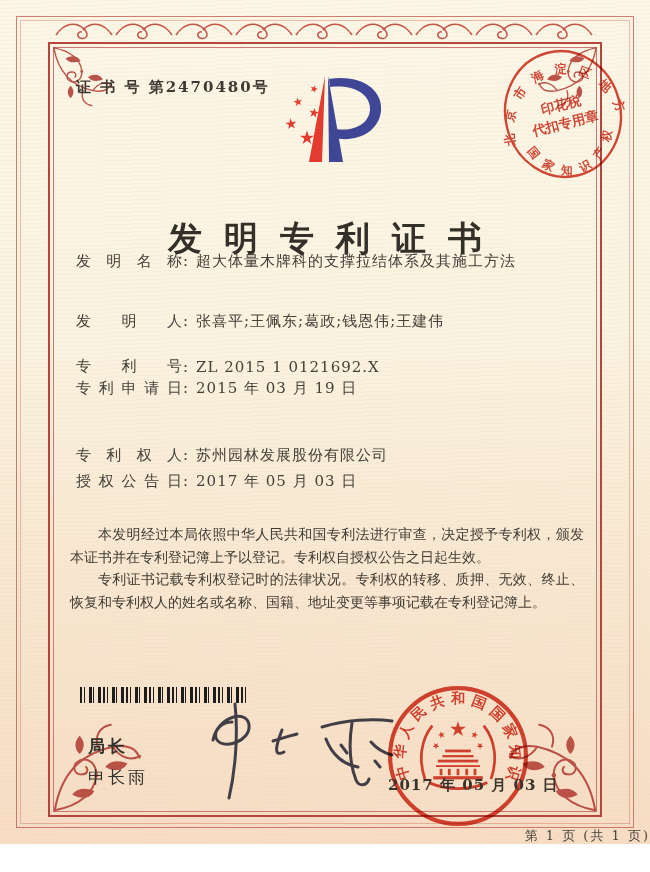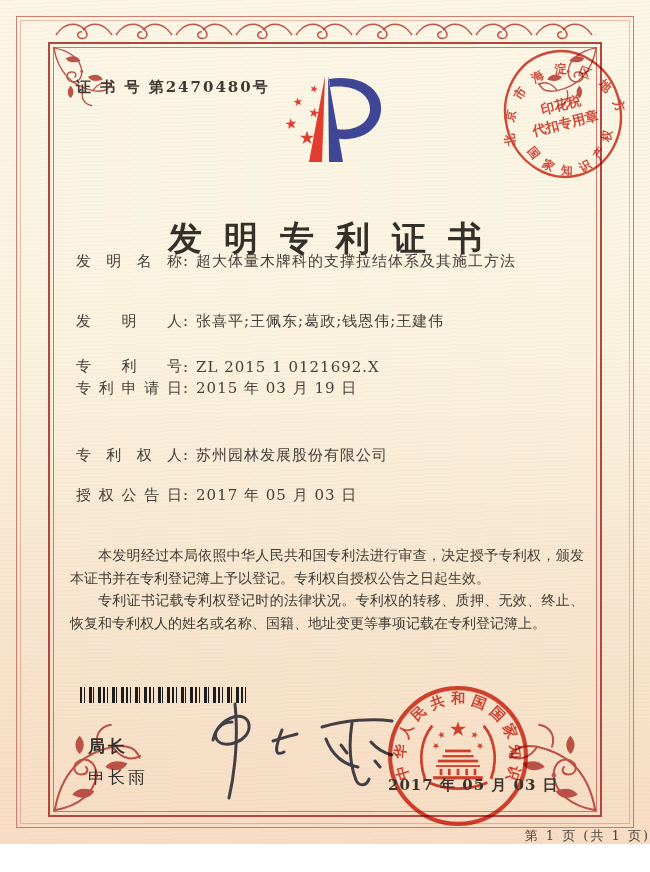--- a/index.html
+++ b/index.html
@@ -36,21 +36,21 @@
   .logo{position:absolute;left:263px;top:74px;width:122px;height:92px;}
   .tax-stamp{position:absolute;left:498px;top:44px;width:130px;height:140px;transform:rotate(-14deg);mix-blend-mode:multiply;opacity:.92;}
   .title{position:absolute;left:0;right:0;top:176px;text-align:center;font-size:34px;font-weight:600;
          color:#33302a;letter-spacing:22px;text-indent:22px;margin-top:40px;}
   
   .field{position:absolute;left:76px;right:60px;font-size:15px;color:#45403a;font-weight:500;white-space:nowrap;}
   .flabel{display:inline-block;width:106px;text-align:justify;text-align-last:justify;vertical-align:bottom;}
   .colon{display:inline-block;margin:0 8px 0 1px;}
   .fval{letter-spacing:1px;}
   
-  .body-text{position:absolute;left:70px;right:66px;top:544px;font-size:14px;line-height:22.5px;
+  .body-text{position:absolute;left:70px;right:66px;top:523px;font-size:14px;line-height:22.5px;
              color:#403b32;text-align:justify;}
   .body-text p{margin:0;text-indent:2em;}
   
   .barcode{position:absolute;left:80px;top:687px;width:170px;height:16px;
     background-image:repeating-linear-gradient(90deg,
       #1d1d1d 0 2px,transparent 2px 4px,
       #1d1d1d 4px 5px,transparent 5px 9px,
       #1d1d1d 9px 12px,transparent 12px 13px,
       #1d1d1d 13px 14px,transparent 14px 18px,
       #1d1d1d 18px 21px,transparent 21px 23px);}
@@ -155,21 +155,21 @@
   </div>
   <div class="field" style="top:357px">
     <span class="flabel">专利号</span><span class="colon">:</span><span class="fval">ZL 2015 1 0121692.X</span>
   </div>
   <div class="field" style="top:379px">
     <span class="flabel">专利申请日</span><span class="colon">:</span><span class="fval">2015 年 03 月 19 日</span>
   </div>
   <div class="field" style="top:446px">
     <span class="flabel">专利权人</span><span class="colon">:</span><span class="fval">苏州园林发展股份有限公司</span>
   </div>
-  <div class="field" style="top:486px">
+  <div class="field" style="top:472px">
     <span class="flabel">授权公告日</span><span class="colon">:</span><span class="fval">2017 年 05 月 03 日</span>
   </div>
 
   <div class="body-text">
     <p>本发明经过本局依照中华人民共和国专利法进行审查，决定授予专利权，颁发本证书并在专利登记簿上予以登记。专利权自授权公告之日起生效。</p>
     <p>专利证书记载专利权登记时的法律状况。专利权的转移、质押、无效、终止、恢复和专利权人的姓名或名称、国籍、地址变更等事项记载在专利登记簿上。</p>
   </div>
 
   <div class="barcode"></div>
   <div class="director-title">局长</div>

